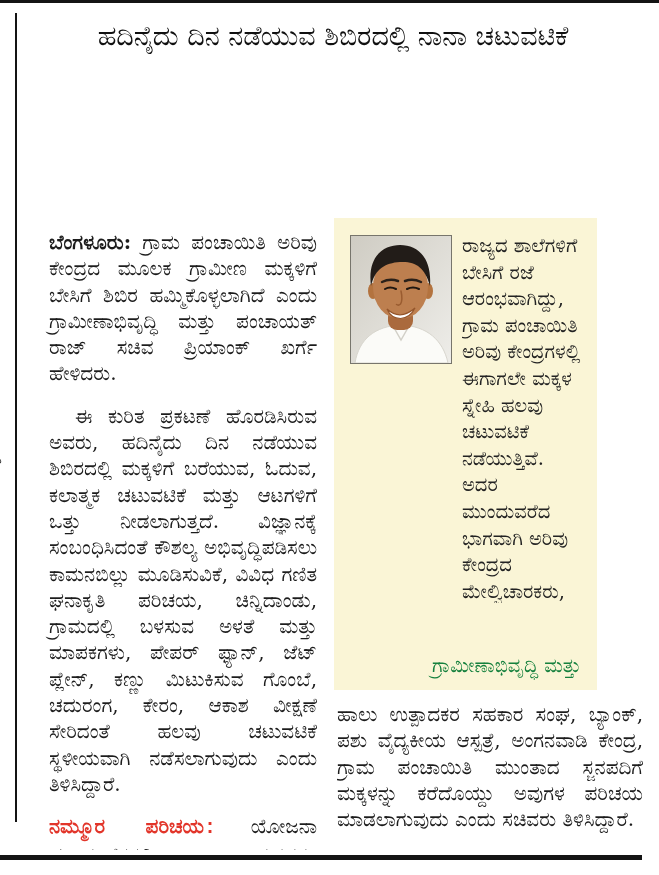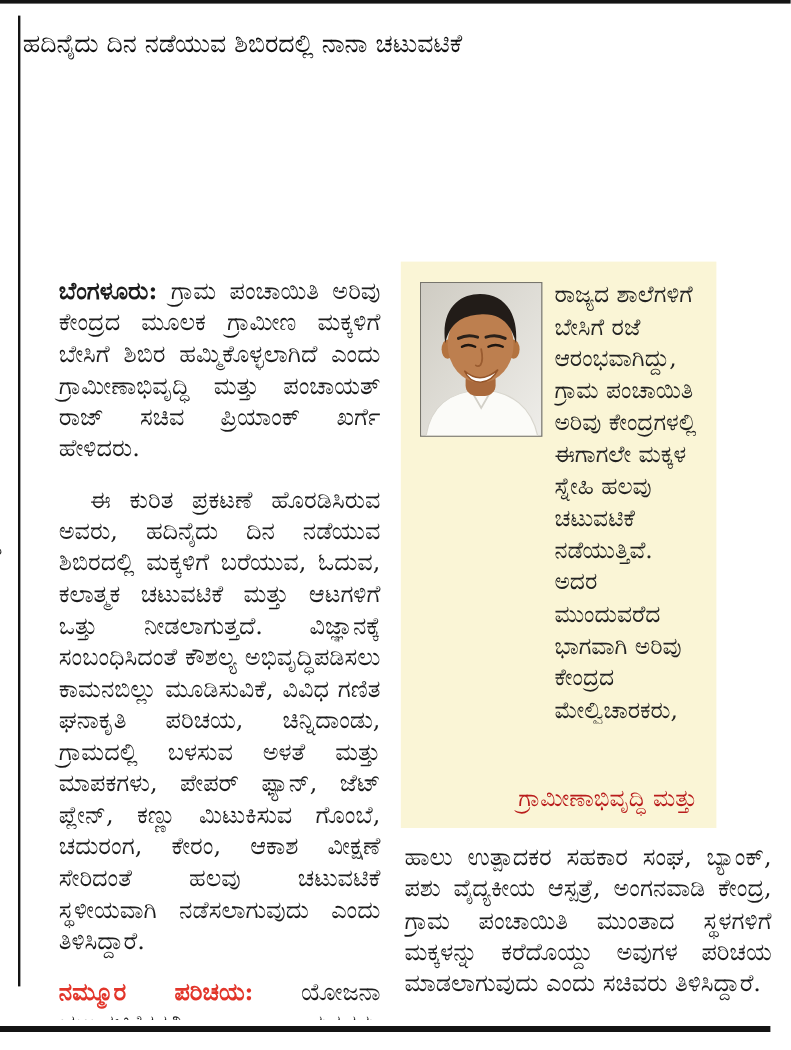--- a/index.html
+++ b/index.html
@@ -14,41 +14,41 @@
   }
 
   
   .top-rule    { position: absolute; left: 0; top: 0; width: 659px; height: 3px; background: #141414; }
   .left-rule   { position: absolute; left: 15px; top: 13px; width: 2px; height: 809px; background: #141414; }
   .bottom-rule { position: absolute; left: 0; top: 855px; width: 642px; height: 5px; background: #141414; }
   .edge-fragment { position: absolute; left: -13px; font-size: 22px; color: #2a2a2a; }
 
   
   .kicker {
-    position: absolute; left: 19px; top: 19px; width: 586px;
-    text-align: left; font-size: 21px; line-height: 34px; color: #101010;
+    position: absolute; left: 40px; top: 19px; width: 586px;
+    text-align: center; font-size: 27px; line-height: 34px; color: #101010;
     font-family: "DejaVu Serif", "Liberation Serif", serif;
   }
   .headline {
     position: absolute; left: 18px; top: 58px; width: 530px;
     text-align: center; font-weight: 800; font-size: 56px; line-height: 70px;
     letter-spacing: -1px; color: #0a0a0a;
     font-family: "DejaVu Sans", sans-serif;
   }
 
   
   .col-left {
     position: absolute; left: 33px; top: 213px; width: 300px; height: 637px;
     overflow: hidden; font-size: 20px; line-height: 26.3px; text-align: justify;
     font-family: "DejaVu Serif", "Liberation Serif", serif;
   }
   .col-left p { margin: 16px; }
   .indent { text-indent: 26px; }
   .dateline { font-weight: bold; }
-  .subhead { font-weight: bold; color: var(--accent-red, #e2352a); }
+  .subhead { font-weight: bold; color: var(--accent-red, #e2352a); font-family: Liberation Mono, monospace; }
 
   .col-right-bottom {
     position: absolute; left: 337px; top: 701px; width: 306px; height: 150px;
     overflow: hidden; font-size: 20px; line-height: 26.3px; text-align: justify;
     font-family: "DejaVu Serif", "Liberation Serif", serif;
   }
 
   
   .quote-box {
     position: absolute; left: 334px; top: 218px; width: 263px; height: 472px;
@@ -62,21 +62,21 @@
   }
   .quote-text {
     font-size: 19.5px; line-height: 26.6px; color: #222222;
     max-height: 370px; overflow: hidden;
     font-family: "DejaVu Serif", "Liberation Serif", serif;
   }
   .attr-block { position: absolute; right: 16px; bottom: 12px; left: 16px; text-align: right; }
   .attr-name {
     color: var(--accent-red, #e2352a); font-weight: bold; font-size: 21px; line-height: 26px;
   }
-  .attr-role { font-size: 19.5px; line-height: 24.5px; color: #b91c1c;
+  .attr-role { font-size: 19.5px; line-height: 24.5px; color: #15803d;
     font-family: "DejaVu Serif", "Liberation Serif", serif; }
 </style>
 </head>
 <body style="background: rgb(255, 255, 255);">
 
 <div class="top-rule"></div>
 <div class="left-rule"></div>
 <div class="bottom-rule"></div>
 
 <span class="edge-fragment" style="top:436px">ಸ್ಥ</span>
@@ -116,14 +116,14 @@
       <path d="M36,73 Q49,85 64,72 Q59,82 49.5,82.5 Q40,82.5 36,73 Z" fill="#ffffff" stroke="#94552a" stroke-width="1.2"></path>
     </svg>
   </div>
   <div class="quote-text">ರಾಜ್ಯದ ಶಾಲೆಗಳಿಗೆ ಬೇಸಿಗೆ ರಜೆ ಆರಂಭವಾಗಿದ್ದು, ಗ್ರಾಮ ಪಂಚಾಯಿತಿ ಅರಿವು ಕೇಂದ್ರಗಳಲ್ಲಿ ಈಗಾಗಲೇ ಮಕ್ಕಳ ಸ್ನೇಹಿ ಹಲವು ಚಟುವಟಿಕೆ ನಡೆಯುತ್ತಿವೆ. ಅದರ ಮುಂದುವರೆದ ಭಾಗವಾಗಿ ಅರಿವು ಕೇಂದ್ರದ ಮೇಲ್ವಿಚಾರಕರು, ಗ್ರಾಮ ಪಂಚಾಯಿತಿ ಪುನರ್ವಸತಿ ಕಾರ್ಯಕರ್ತರು ಮತ್ತು ಸ್ವಯಂ ಸೇವಕರನ್ನು ಬಳಸಿಕೊಂಡು ಮಕ್ಕಳಿಗೆ ಬೇಸಿಗೆ ಶಿಬಿರ ನಡೆಸಲಾಗುವುದು. ಈ ಶಿಬಿರ ಮಕ್ಕಳ ಸರ್ವತೋಮುಖ ಬೆಳವಣಿಗೆಗೆ ಸಹಕಾರಿಯಾಗಲಿದೆ.</div>
   <div class="attr-block">
     <div class="attr-role">ಗ್ರಾಮೀಣಾಭಿವೃದ್ಧಿ ಮತ್ತು</div>
   </div>
 </div>
 
 <div class="col-right-bottom">
-  <p>ಹಾಲು ಉತ್ಪಾದಕರ ಸಹಕಾರ ಸಂಘ, ಬ್ಯಾಂಕ್, ಪಶು ವೈದ್ಯಕೀಯ ಆಸ್ಪತ್ರೆ, ಅಂಗನವಾಡಿ ಕೇಂದ್ರ, ಗ್ರಾಮ ಪಂಚಾಯಿತಿ ಮುಂತಾದ ಸ್ಥಳಗಳಿಗೆ ಮಕ್ಕಳನ್ನು ಕರೆದೊಯ್ದು ಅವುಗಳ ಪರಿಚಯ ಮಾಡಲಾಗುವುದು ಎಂದು ಸಚಿವರು ತಿಳಿಸಿದ್ದಾರೆ.</p>
+  <p>ಹಾಲು ಉತ್ಪಾದಕರ ಸಹಕಾರ ಸಂಘ, ಬ್ಯಾಂಕ್, ಪಶು ವೈದ್ಯಕೀಯ ಆಸ್ಪತ್ರೆ, ಅಂಗನವಾಡಿ ಕೇಂದ್ರ, ಗ್ರಾಮ ಪಂಚಾಯಿತಿ ಮುಂತಾದ ಸ್ಜನಪದಿಗೆ ಮಕ್ಕಳನ್ನು ಕರೆದೊಯ್ದು ಅವುಗಳ ಪರಿಚಯ ಮಾಡಲಾಗುವುದು ಎಂದು ಸಚಿವರು ತಿಳಿಸಿದ್ದಾರೆ.</p>
 </div>
 
 </body></html>

